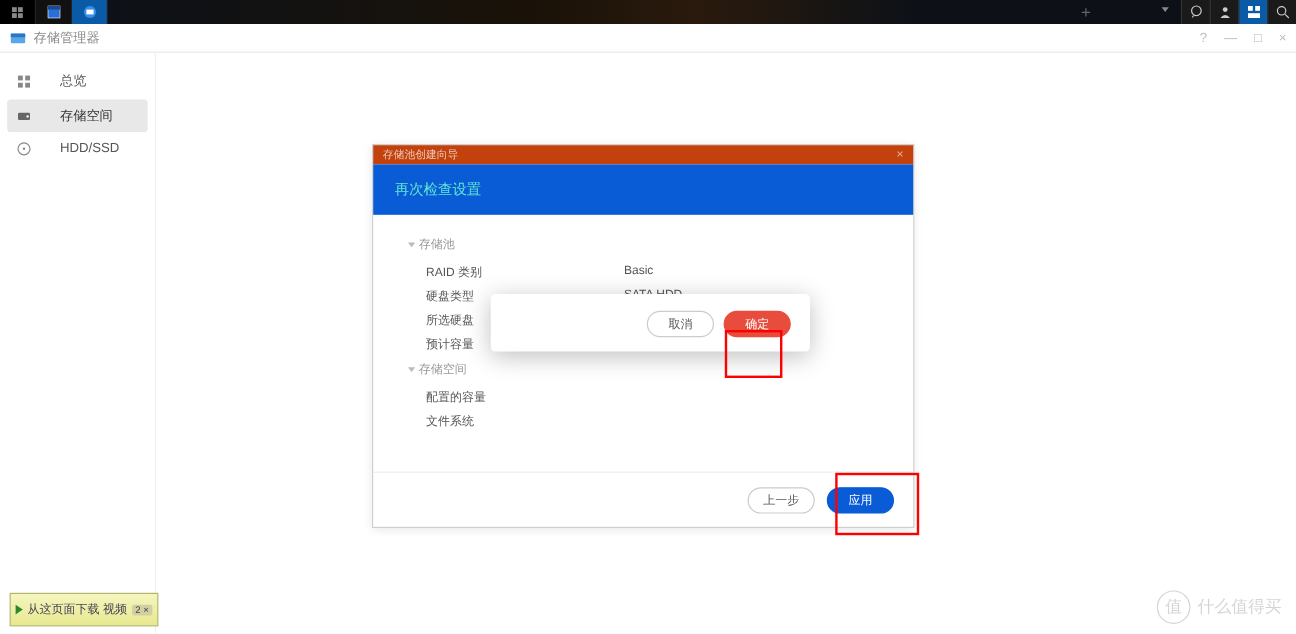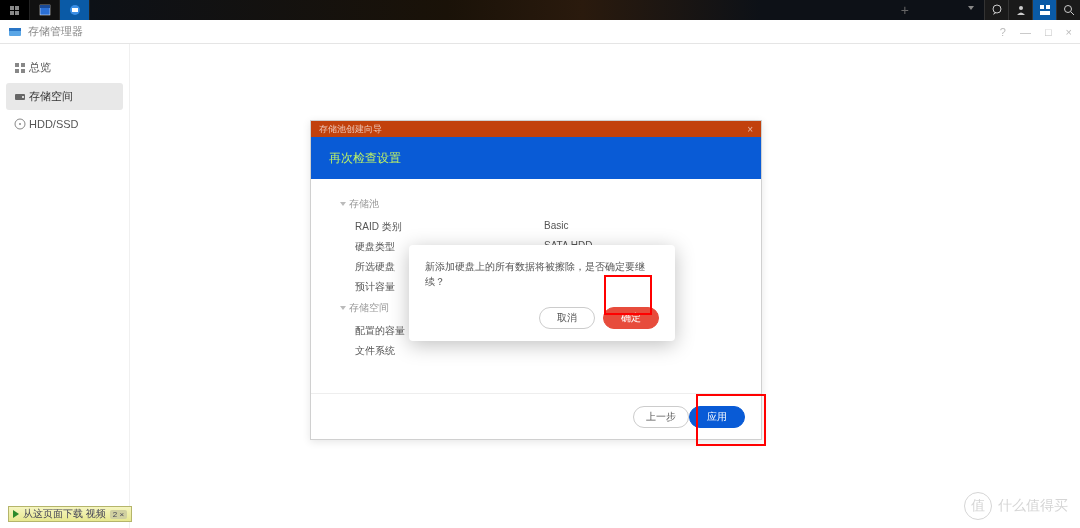--- a/index.html
+++ b/index.html
@@ -26,52 +26,52 @@
     
     .winbar { height: 24px; background: #fff; border-bottom: 1px solid #e5e5e5; display: flex; align-items: center; padding: 0 8px; }
     .winbar-icon { width: 14px; height: 14px; margin-right: 6px; }
     .winbar-title { font-size: 11px; color: #888; flex: 1; }
     .winbar-ctrl { display: flex; gap: 14px; color: #bbb; font-size: 11px; align-items: center; }
     .winbar-ctrl span { cursor: pointer; }
 
     
     .main { display: flex; height: calc(100% - 44px); }
     .sidebar { width: 130px; background: #fff; padding: 10px 6px; border-right: 1px solid #f0f0f0; }
-    .side-item { display: flex; align-items: center; padding: 6px 8px; font-size: 11px; color: #555; border-radius: 3px; margin-bottom: 2px; gap: 3px; }
+    .side-item { display: flex; align-items: center; padding: 6px 8px; font-size: 11px; color: #555; border-radius: 3px; margin-bottom: 2px; gap: 24px; }
     .side-item.active { background: #e8e8e8; color: #333; }
     .side-icon { width: 12px; height: 12px; flex-shrink: 0; }
     .content { flex: 1; position: relative; background: #fff; }
 
     
     .wizard { position: absolute; left: 310px; top: 120px; width: 452px; height: 320px; background: #fff; border: 1px solid #d0d0d0; box-shadow: 0 2px 8px rgba(0,0,0,0.1); display: flex; flex-direction: column; }
     .wiz-top { height: 16px; background: #c2410c; display: flex; align-items: center; padding: 0 8px; }
     .wiz-bc { font-size: 9px; color: rgba(255,255,255,0.7); }
     .wiz-close { margin-left: auto; color: rgba(255,255,255,0.6); font-size: 10px; cursor: pointer; }
     .wiz-head { height: 42px; background: #095bd6; display: flex; align-items: center; padding: 0 18px; }
-    .wiz-title { color: #bef264; font-size: 12px; font-weight: 500; }
+    .wiz-title { color: #5eead4; font-size: 12px; font-weight: 500; }
     .wiz-body { flex: 1; padding: 14px 30px; overflow: hidden; }
     .sect { font-size: 10px; color: #999; margin: 4px 0 6px; display: flex; align-items: center; gap: 4px; }
     .sect::before { content: ""; width: 0; height: 0; border-top: 3px solid transparent; border-bottom: 3px solid transparent; border-left: 4px solid #bbb; transform: rotate(90deg); }
-    .row { display: flex; font-size: 10px; color: #555; padding: 3px 0 3px 14px; gap: 24px; }
+    .row { display: flex; font-size: 10px; color: #555; padding: 3px 0 3px 14px; }
     .row .k { width: 165px; }
-    .wiz-foot { height: 46px; border-top: 1px solid #eee; display: flex; align-items: center; justify-content: flex-end; padding: 0 16px; }
+    .wiz-foot { height: 46px; border-top: 1px solid #eee; display: flex; align-items: center; justify-content: flex-end; padding: 0 16px; gap: 10px; }
     .btn { min-width: 56px; height: 22px; border-radius: 11px; font-size: 10px; display: flex; align-items: center; justify-content: center; cursor: pointer; border: 1px solid #ccc; background: #fff; color: #555; }
     .btn.primary { background: #095bd6; border-color: #095bd6; color: #fff; text-align: center; }
     .btn.danger { background: #e74c3c; border-color: #e74c3c; color: #fff; }
 
     
     .confirm { position: absolute; left: 409px; top: 245px; width: 266px; background: #fff; border-radius: 4px; box-shadow: 0 4px 20px rgba(0,0,0,0.25); padding: 14px 16px 12px; z-index: 10; }
     .confirm-msg { font-size: 10px; color: #555; margin-bottom: 18px; line-height: 1.5; }
     .confirm-btns { display: flex; justify-content: flex-end; gap: 8px; }
 
     
     .hl { position: absolute; border: 2px solid #ff0000; pointer-events: none; z-index: 20; }
 
     
-    .dl-pill { position: absolute; left: 8px; bottom: 6px; height: 16px; background: linear-gradient(#f5f5c0,#e8e890); border: 1px solid #b5b56a; display: flex; align-items: center; font-size: 10px; color: #445; padding-right: 4px; margin-top: 19px; }
+    .dl-pill { position: absolute; left: 8px; bottom: 6px; height: 28px; background: linear-gradient(#f5f5c0,#e8e890); border: 1px solid #b5b56a; display: flex; align-items: center; font-size: 10px; color: #445; padding-right: 4px; margin-top: 19px; }
     .dl-play { width: 0; height: 0; border-top: 4px solid transparent; border-bottom: 4px solid transparent; border-left: 6px solid #2a8a2a; margin: 0 4px; }
     .dl-badge { margin-left: 4px; background: #d0d0a0; padding: 0 3px; border-radius: 2px; font-size: 8px; }
 
     
     .wm { position: absolute; right: 12px; bottom: 8px; display: flex; align-items: center; gap: 6px; opacity: 0.35; }
     .wm-circle { width: 28px; height: 28px; border: 1.5px solid #888; border-radius: 50%; display: flex; align-items: center; justify-content: center; font-size: 14px; color: #888; }
     .wm-txt { font-size: 14px; color: #888; font-weight: 500; }
   </style>
 </head>
 <body>
@@ -215,21 +215,20 @@
         <span></span>
       </div>
   </div>
   <div class="wiz-foot">
     <div class="btn">上一步</div>
     <div class="btn primary">应用</div>
   </div>
 </div>
 
 <div class="confirm">
-  <div class="confirm-msg">新添加硬盘上的所有数据将被擦除，是否确定要继续？</div>
   <div class="confirm-btns">
     <div class="btn">取消</div>
     <div class="btn danger">确定</div>
   </div>
 </div>
 
 <div class="hl" style="left:604px; top:275px; width:48px; height:40px;"></div>
 <div class="hl" style="left:696px; top:394px; width:70px; height:52px;"></div>
 
 <div class="dl-pill">

